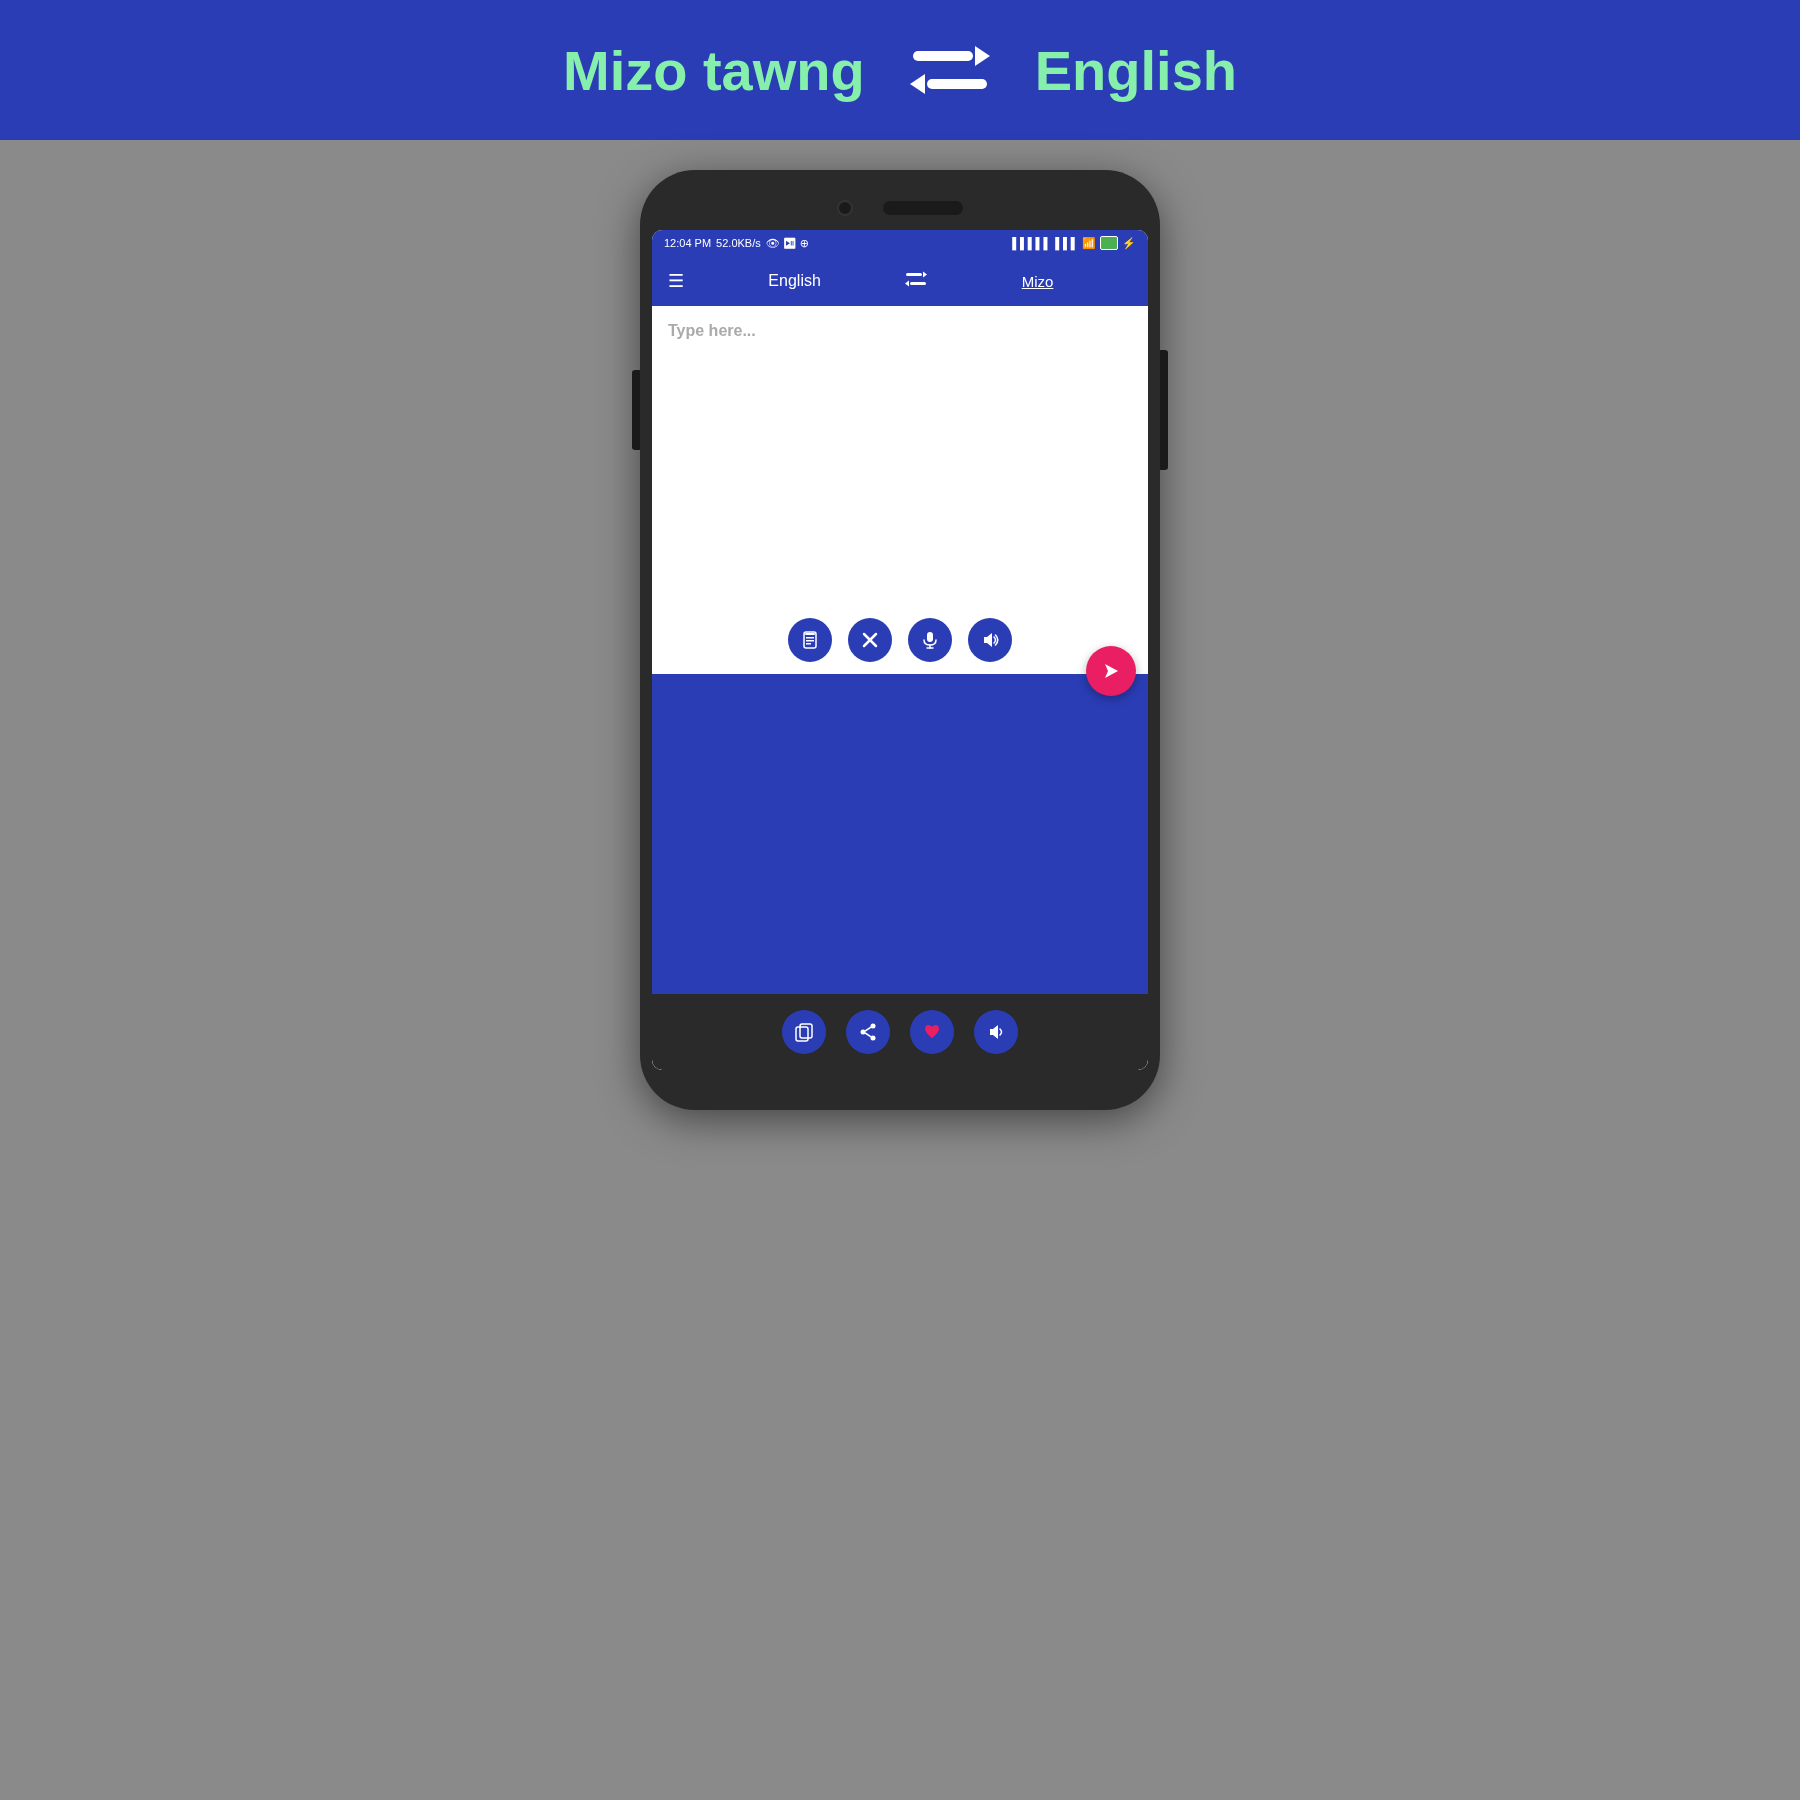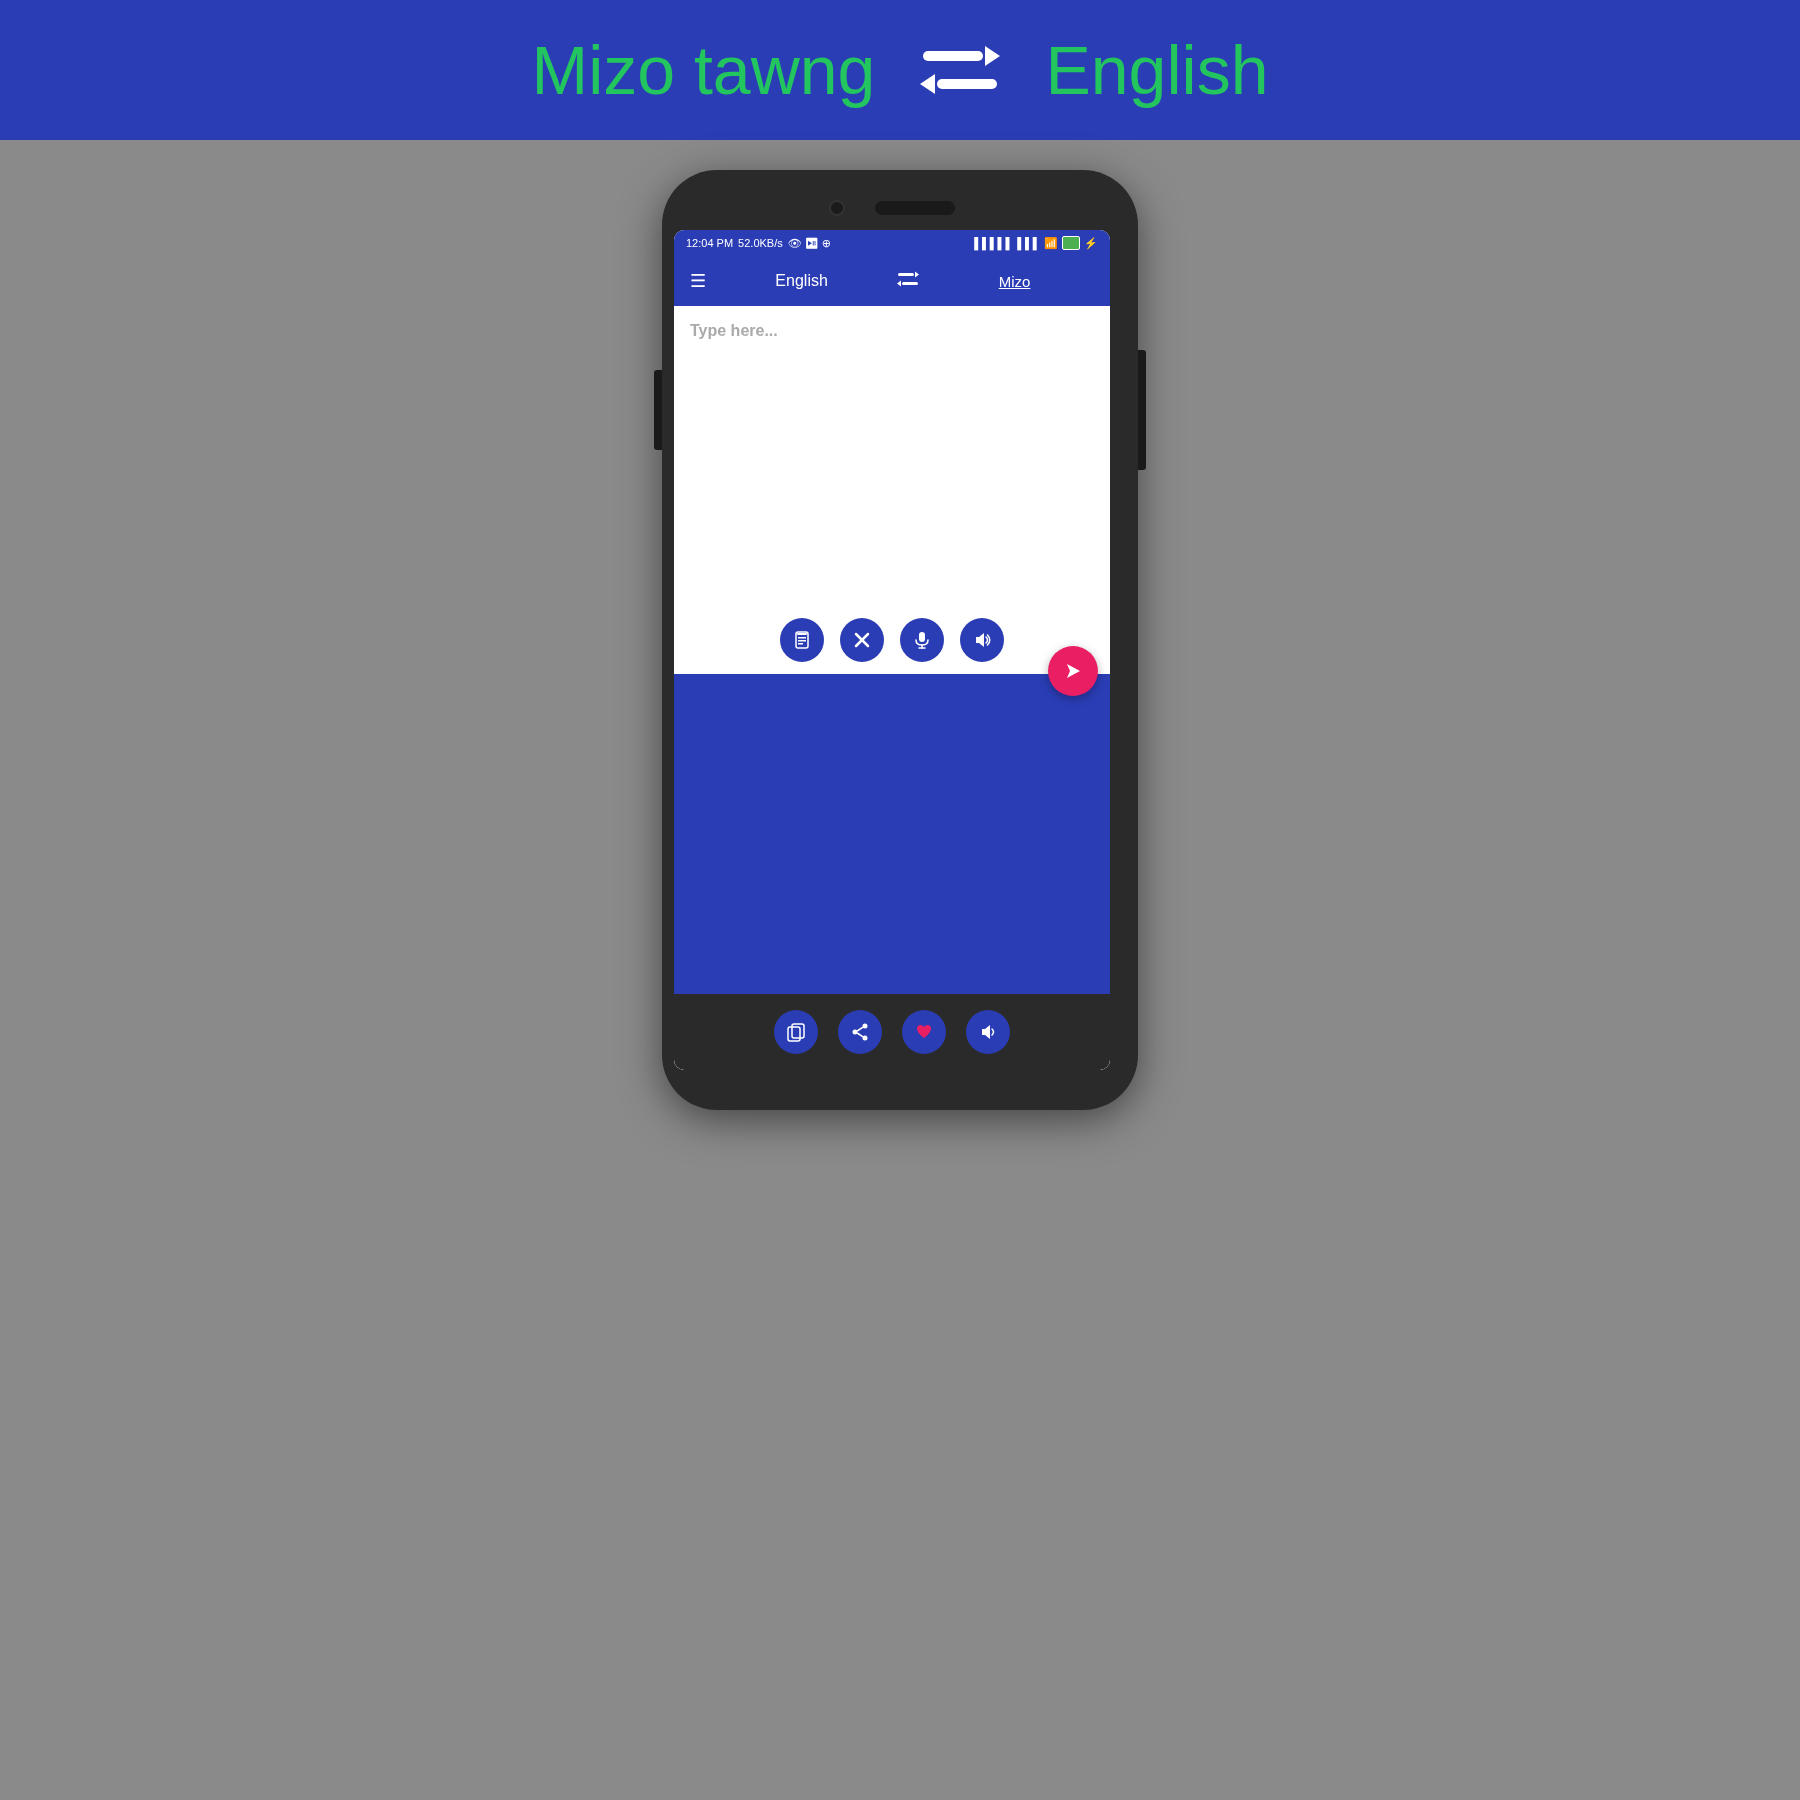--- a/index.html
+++ b/index.html
@@ -19,23 +19,23 @@
       background-color: #2a3db5;
       height: 140px;
       display: flex;
       align-items: center;
       justify-content: center;
       gap: 40px;
       flex-shrink: 0;
     }
 
     .top-header-lang {
-      color: #22c55e;
-      font-size: 68px;
-      font-weight: 400;
+      color: #86efac;
+      font-size: 56px;
+      font-weight: 700;
     }
 
     .top-header-swap-icon {
       color: white;
       font-size: 80px;
       display: flex;
       align-items: center;
     }
 
     
@@ -43,24 +43,24 @@
       flex: 1;
       background-color: #8a8a8a;
       display: flex;
       justify-content: center;
       align-items: flex-start;
       padding-top: 30px;
     }
 
     
     .phone {
-      width: 476px;
+      width: 520px;
       background-color: #2a2a2a;
       border-radius: 55px;
-      padding: 20px 28px 40px 12px;
+      padding: 20px 12px 40px 12px;
       display: flex;
       flex-direction: column;
       position: relative;
       box-shadow: 0 10px 40px rgba(0,0,0,0.5);
     }
 
     
     .phone-top {
       display: flex;
       justify-content: center;

